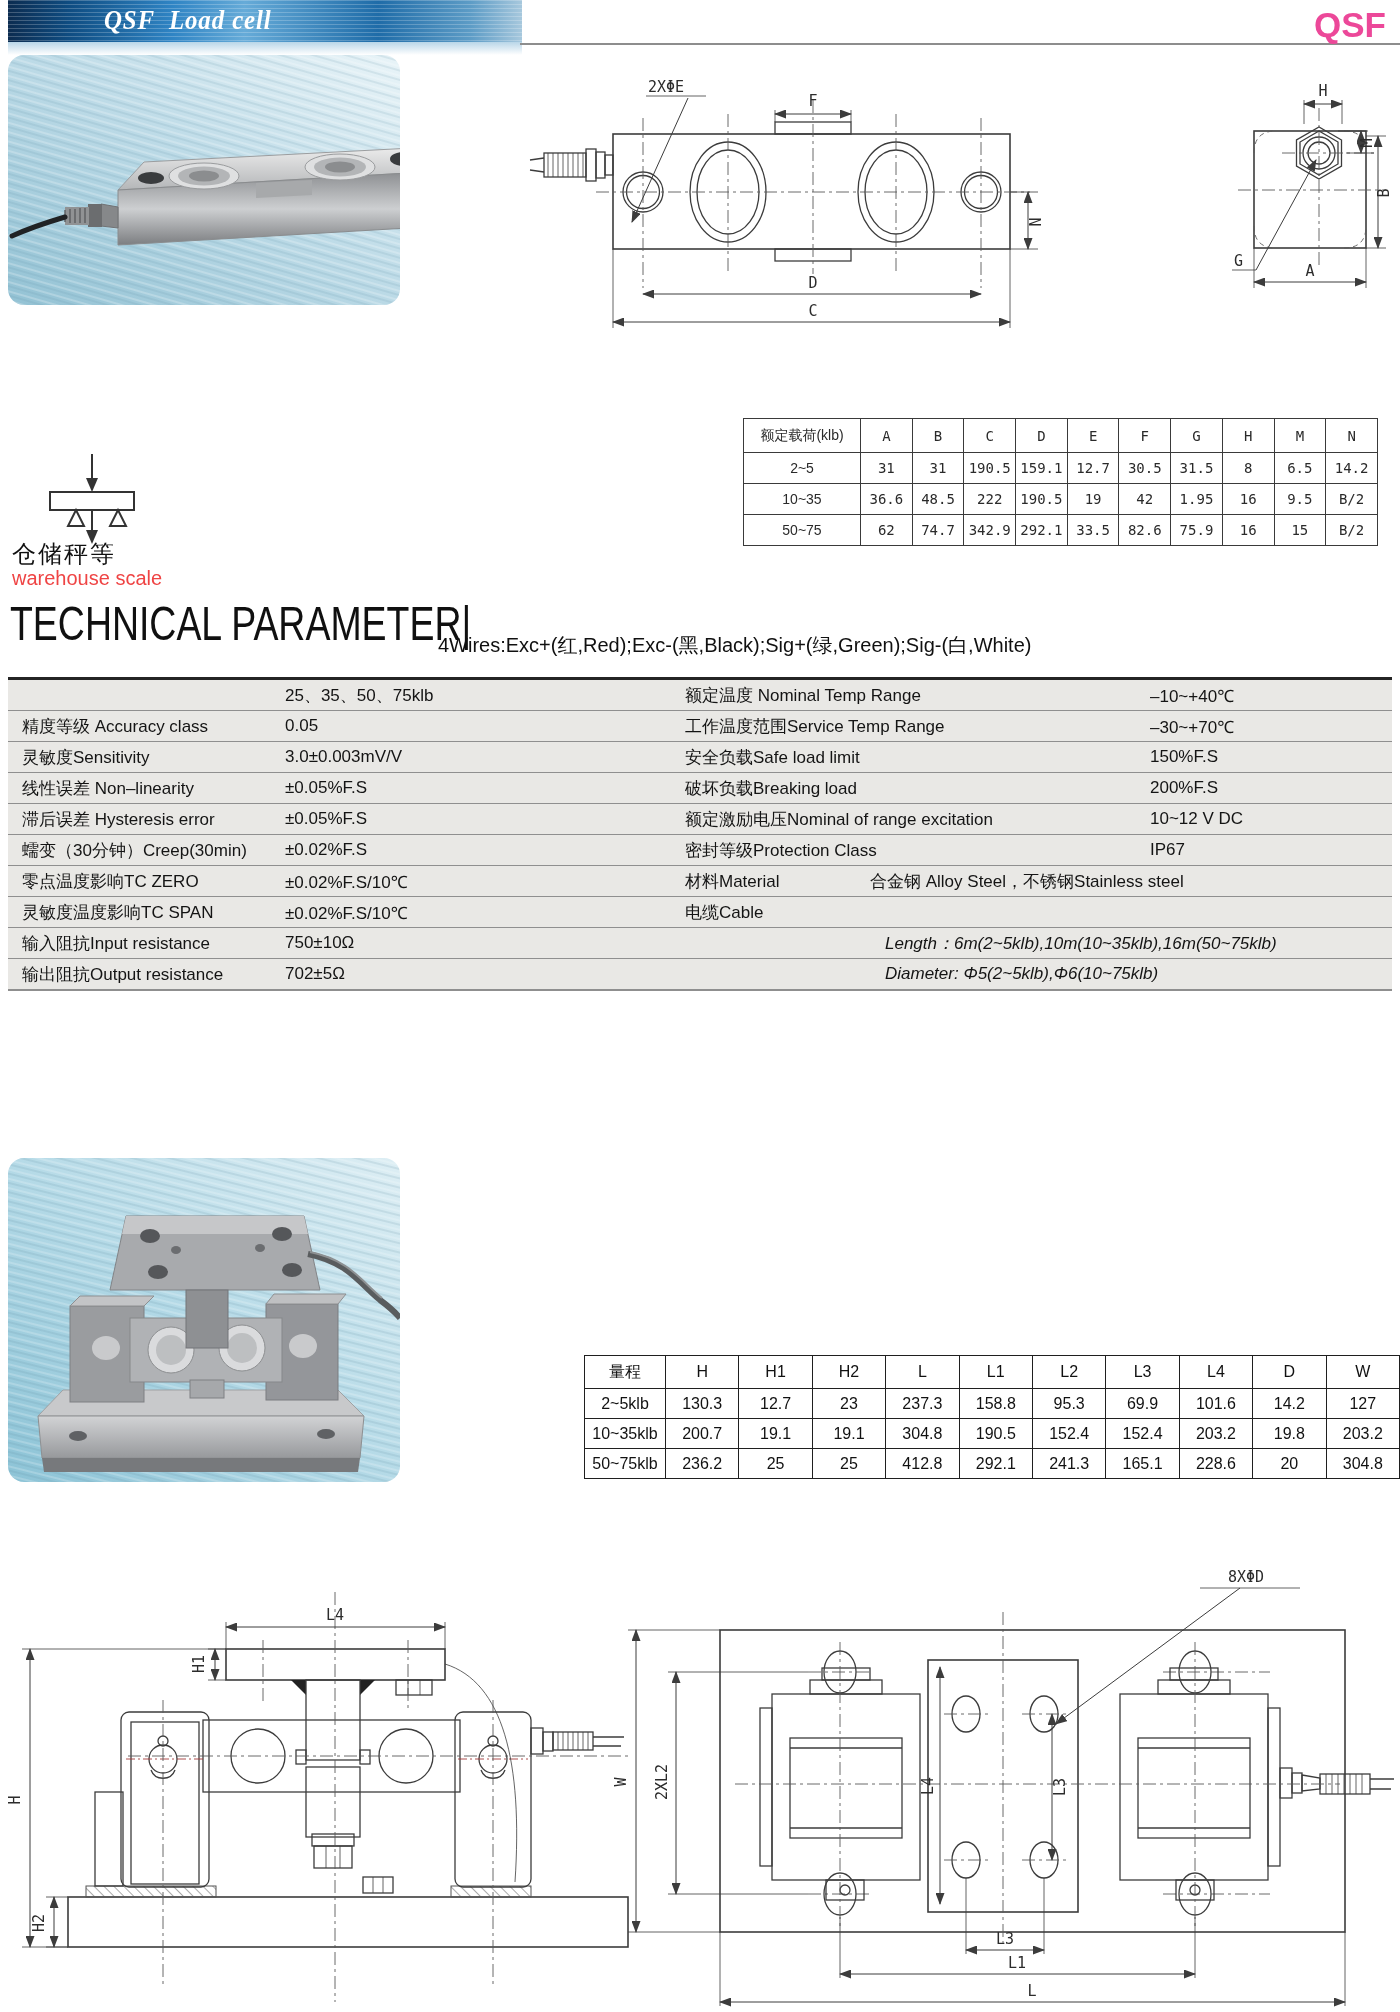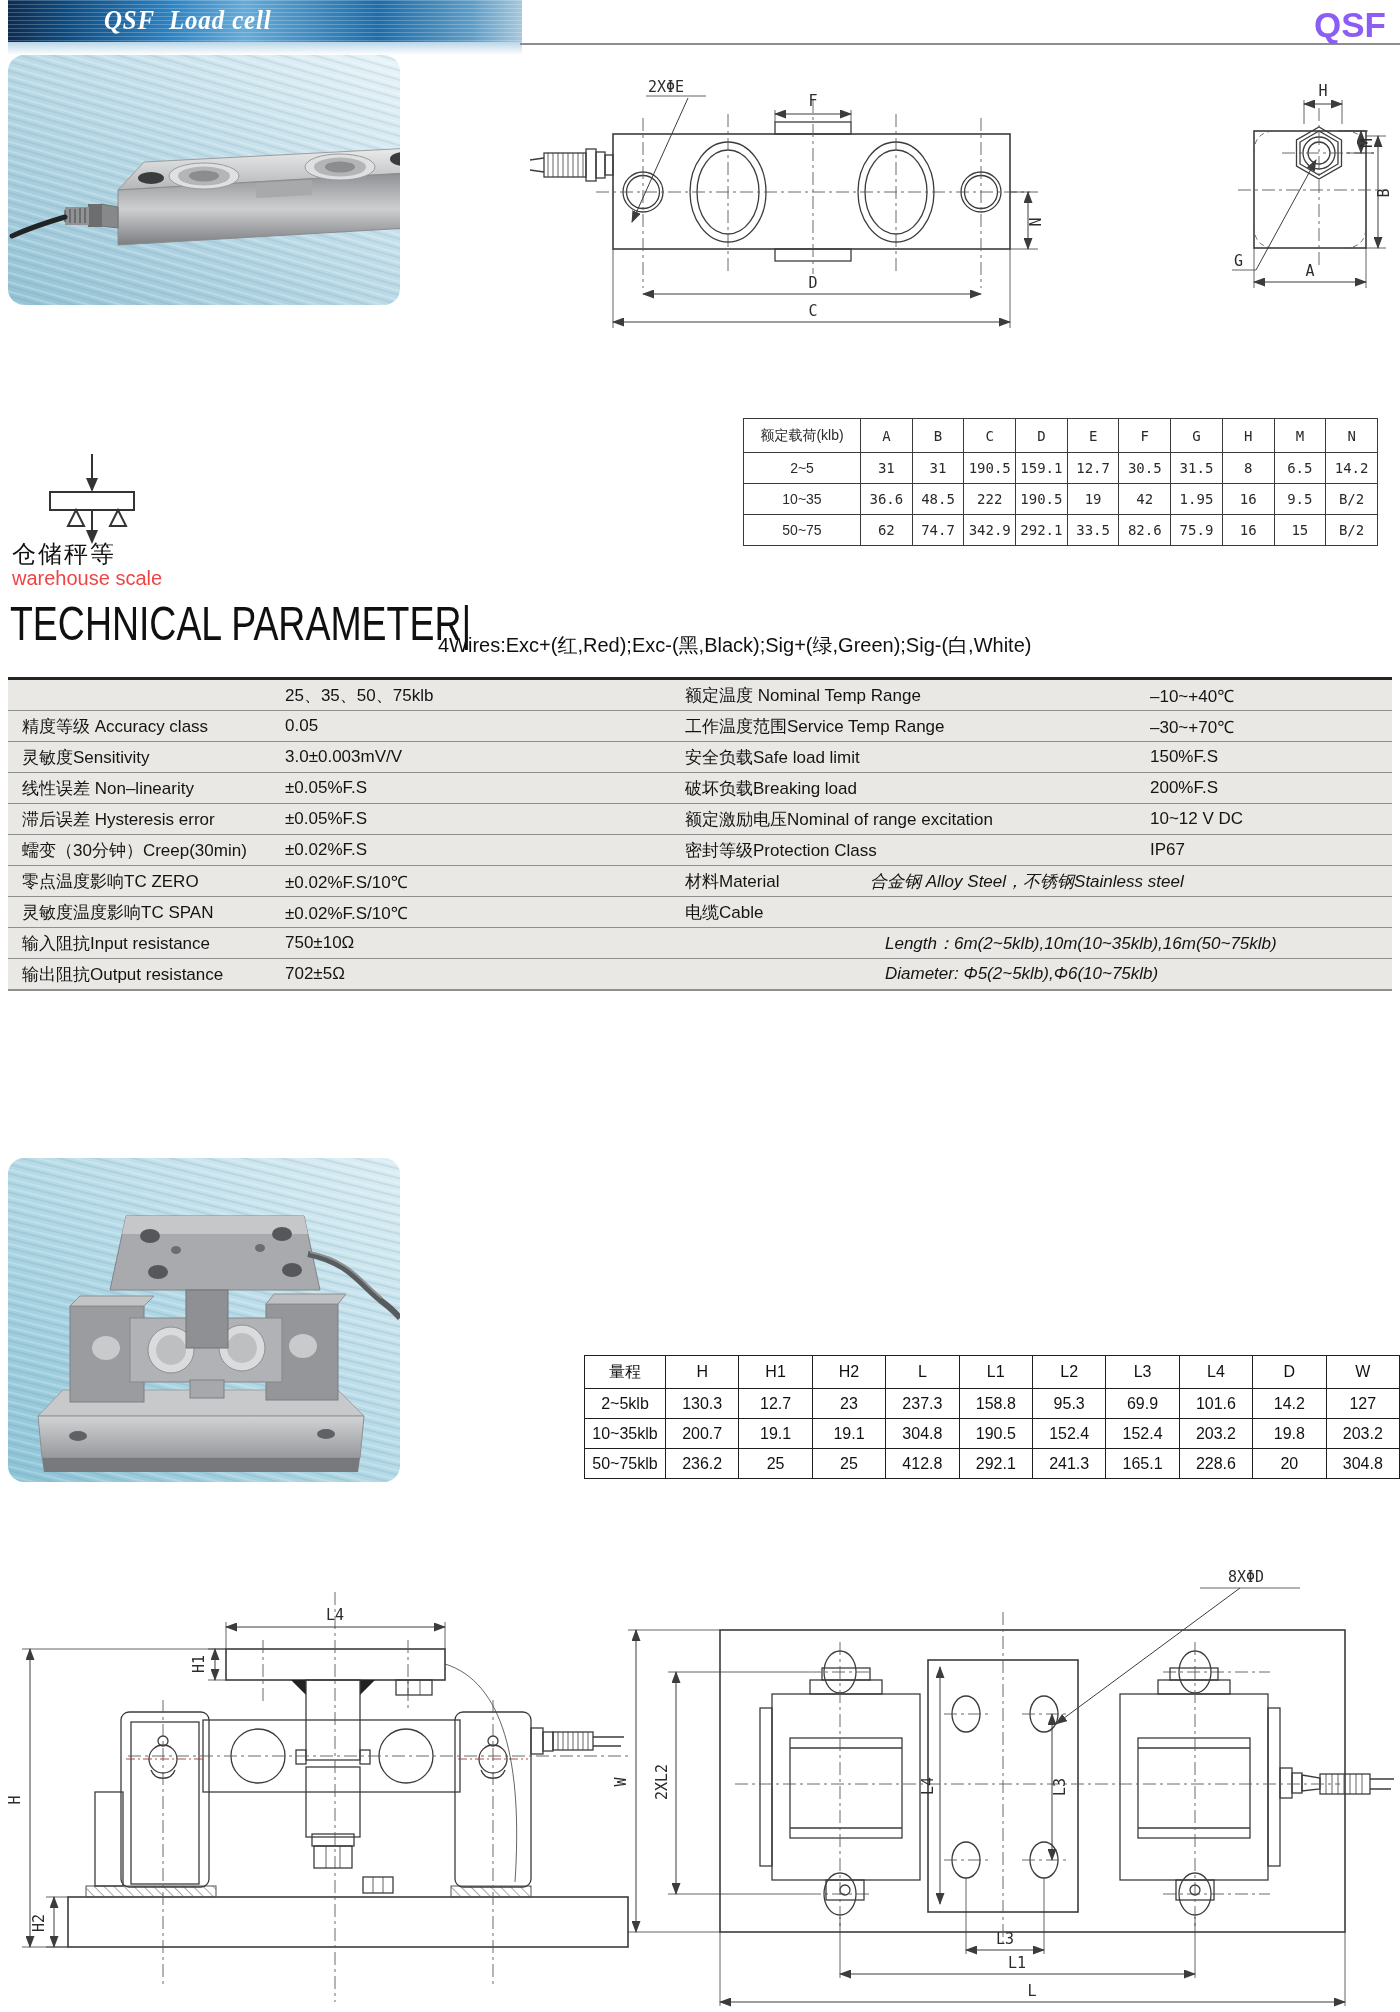--- a/index.html
+++ b/index.html
@@ -9,21 +9,21 @@
   
   .banner{position:absolute;left:8px;top:0;width:514px;height:48px;
     background:linear-gradient(90deg,#0c2c50 0%,#0f4d82 12%,#2f84c4 32%,#66abd8 46%,#1f6ca8 72%,#5d9cc6 90%,#a7c8dd 100%);font-family:Liberation Serif, serif;}
   .banner::after{content:"";position:absolute;inset:0;
     background:repeating-linear-gradient(180deg,rgba(255,255,255,.22) 0 1px,rgba(0,0,0,0) 1px 4px);}
   .banner-text{position:absolute;left:96px;top:5px;color:#fff;font-size:27px;font-weight:700;font-style:italic;
     letter-spacing:1px;transform:scaleX(.92);transform-origin:left;white-space:pre;z-index:2;}
   .banner-fade{position:absolute;left:8px;top:42px;width:514px;height:13px;
     background:linear-gradient(180deg,#b9d6e8,#ffffff);}
   .rule{position:absolute;left:520px;top:43px;width:880px;height:2px;background:#8d8d8d;}
-  .brand{position:absolute;right:14px;top:5px;font-size:35px;font-weight:700;color:#8b5cf6;letter-spacing:0;}
+  .brand{position:absolute;right:14px;top:5px;font-size:35px;font-weight:700;color:#ec4899;letter-spacing:0;}
 
   
   .photo{position:absolute;border-radius:16px;overflow:hidden;}
   .photo1{left:8px;top:55px;width:392px;height:250px;}
   .photo2{left:8px;top:1158px;width:392px;height:324px;}
   .photo svg{display:block;}
 
   
   .draw{position:absolute;}
   .draw-side{left:528px;top:56px;width:702px;height:288px;}
@@ -55,21 +55,21 @@
   .tech-title{position:absolute;left:10px;top:596px;font-size:48px;font-weight:500;color:#101010;
     transform:scaleX(.78);transform-origin:left;white-space:nowrap;letter-spacing:0;}
   .wires{position:absolute;left:438px;top:632px;font-size:20px;color:#101010;white-space:nowrap;}
 
   
   .spec{position:absolute;left:8px;top:677px;width:1384px;border-bottom:2px solid #8f8f8f;}
   .sr{position:relative;height:30px;background:#e9e8e5;border-top:1.5px solid #8f8f8f;}
   .sr:first-child{border-top:3.5px solid #242424;}
   .sr span{position:absolute;top:50%;transform:translateY(-50%);font-size:17px;color:#141414;white-space:nowrap;}
   .sr .c1{left:14px;}  .sr .c2{left:277px;}  .sr .c3{left:677px;}  .sr .c4{left:1142px;}
-  .sr.mat .c4{left:862px;font-style:italic;}
+  .sr.mat .c4{left:862px;}
   .sr.cab .c4{left:877px;font-style:italic;}
 
   
   .t2{position:absolute;left:584px;top:1355px;width:816px;border-collapse:collapse;table-layout:fixed;background:#fff;}
   .t2 th,.t2 td{border:1.5px solid #1f1f1f;font-size:16px;font-weight:400;text-align:center;color:#111;
     padding:0;height:29px;white-space:nowrap;overflow:hidden;}
   .t2 th{height:32px;}
   .t2 .c0{width:80px;}
 </style>
 </head>

